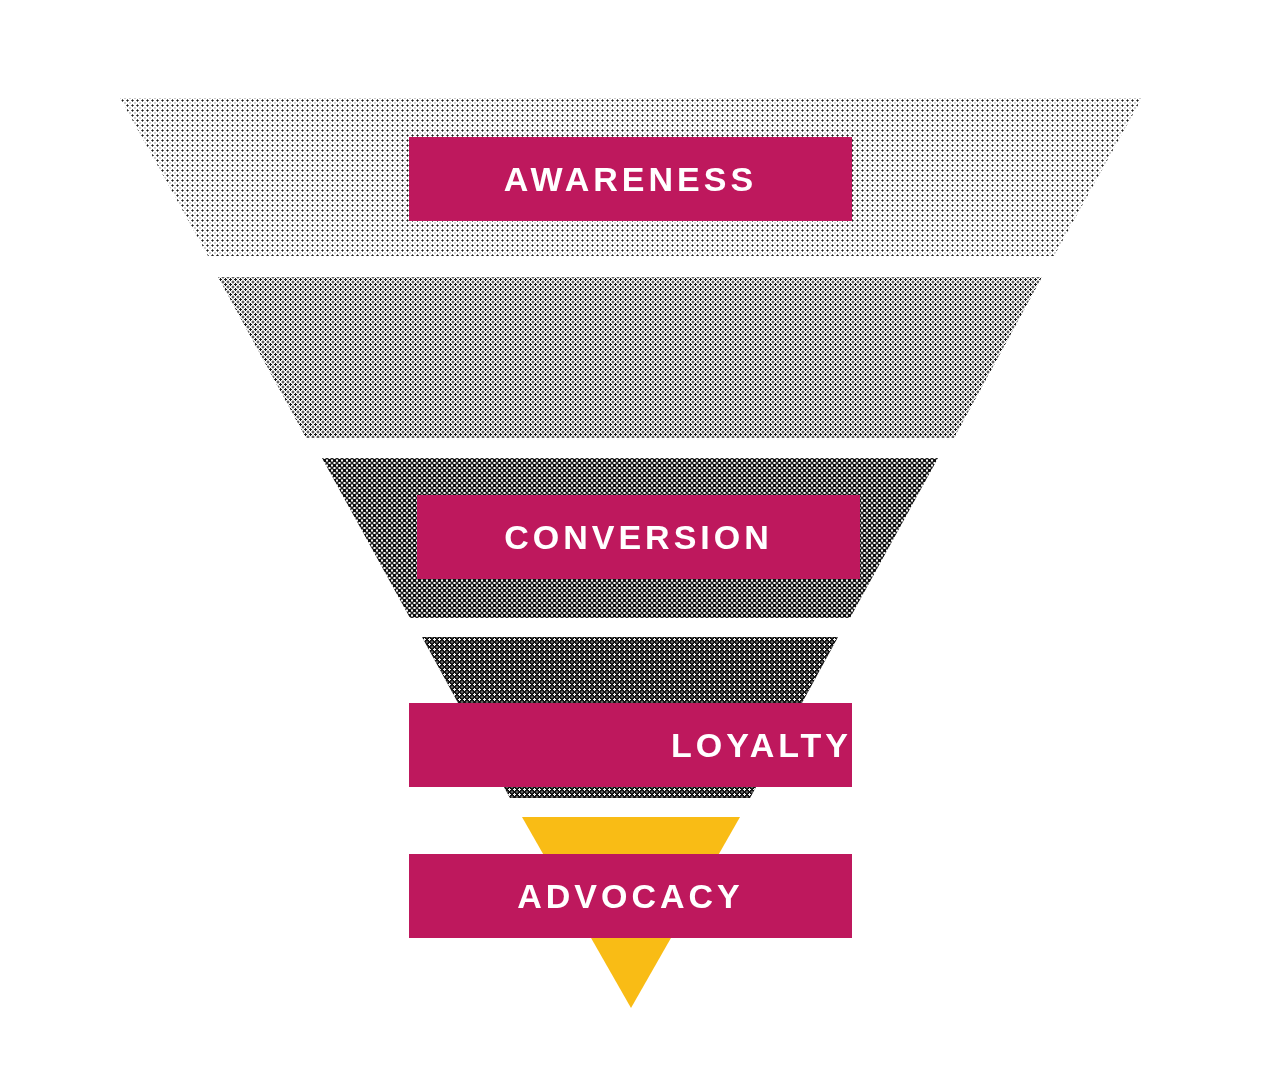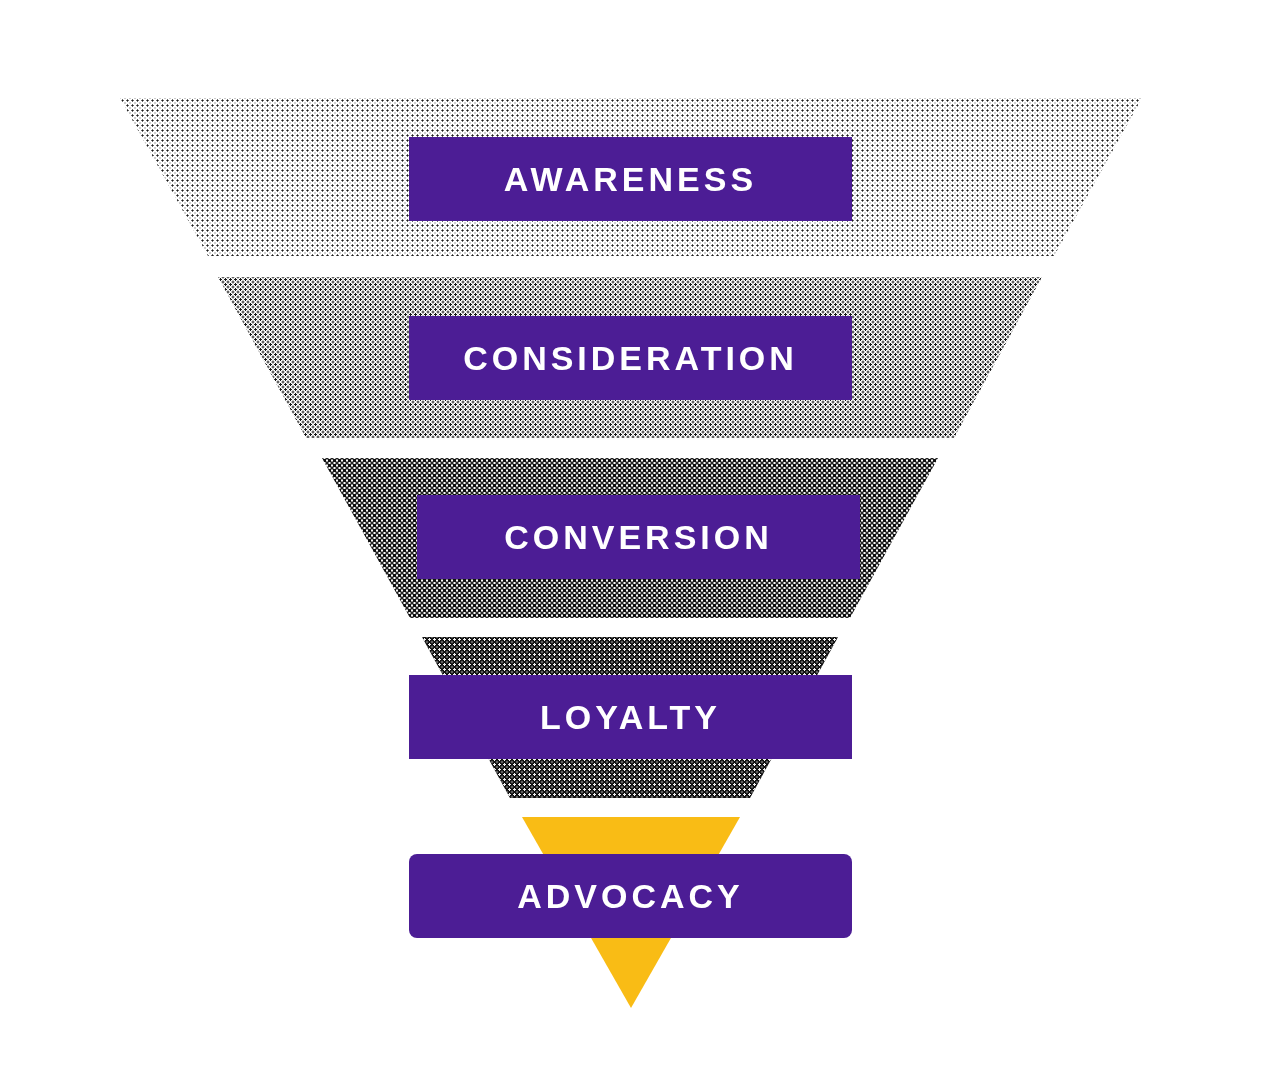--- a/index.html
+++ b/index.html
@@ -80,62 +80,59 @@
     left: 522px; top: 817px; width: 218px; height: 191px;
     clip-path: polygon(0 0, 100% 0, 50% 100%);
   }
 
   
   .label-bar {
     position: absolute;
     left: 409px;
     width: 443px;
     height: 84px;
-    background: #4c1d95;
+    background: #be185d;
     display: flex;
     align-items: center;
     justify-content: center;
   }
   .label-bar span {
     color: #ffffff;
     font-size: 34px;
     font-weight: bold;
     letter-spacing: 4px;
     text-align: center;
     white-space: nowrap;
   }
 
   #bar-awareness     { top: 137px; }
   #bar-consideration { top: 316px; }
   #bar-conversion    { top: 495px; margin-left: 8px; }
-  #bar-loyalty       { top: 675px; }
-  #bar-advocacy      { top: 854px; border-radius: 8px; }
+  #bar-loyalty       { top: 703px; justify-content: flex-end; }
+  #bar-advocacy      { top: 854px; }
 </style>
 </head>
 <body>
 
 <div class="canvas">
 
   <div id="shape-awareness" class="shape tone-1"></div>
 
   <div id="shape-consideration" class="shape tone-2"></div>
 
   <div id="shape-conversion" class="shape tone-3"></div>
 
   <div id="shape-loyalty" class="shape tone-4"></div>
 
   <div id="shape-advocacy" class="shape tone-solid-yellow"></div>
 
   <div id="bar-awareness" class="label-bar">
     <span>AWARENESS</span>
   </div>
 
-  <div id="bar-consideration" class="label-bar">
-    <span>CONSIDERATION</span>
-  </div>
 
   <div id="bar-conversion" class="label-bar">
     <span>CONVERSION</span>
   </div>
 
   <div id="bar-loyalty" class="label-bar">
     <span>LOYALTY</span>
   </div>
 
   <div id="bar-advocacy" class="label-bar">

